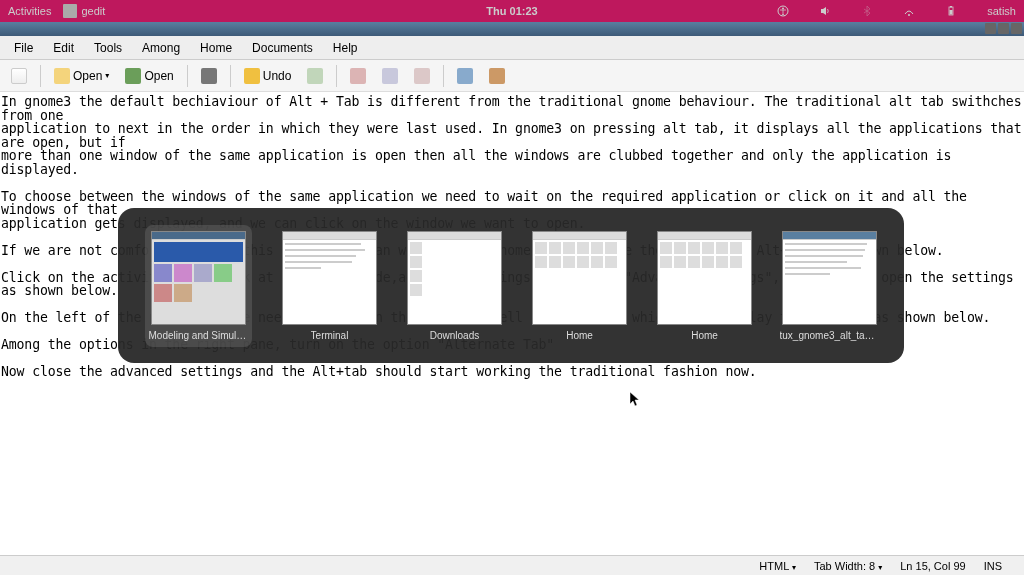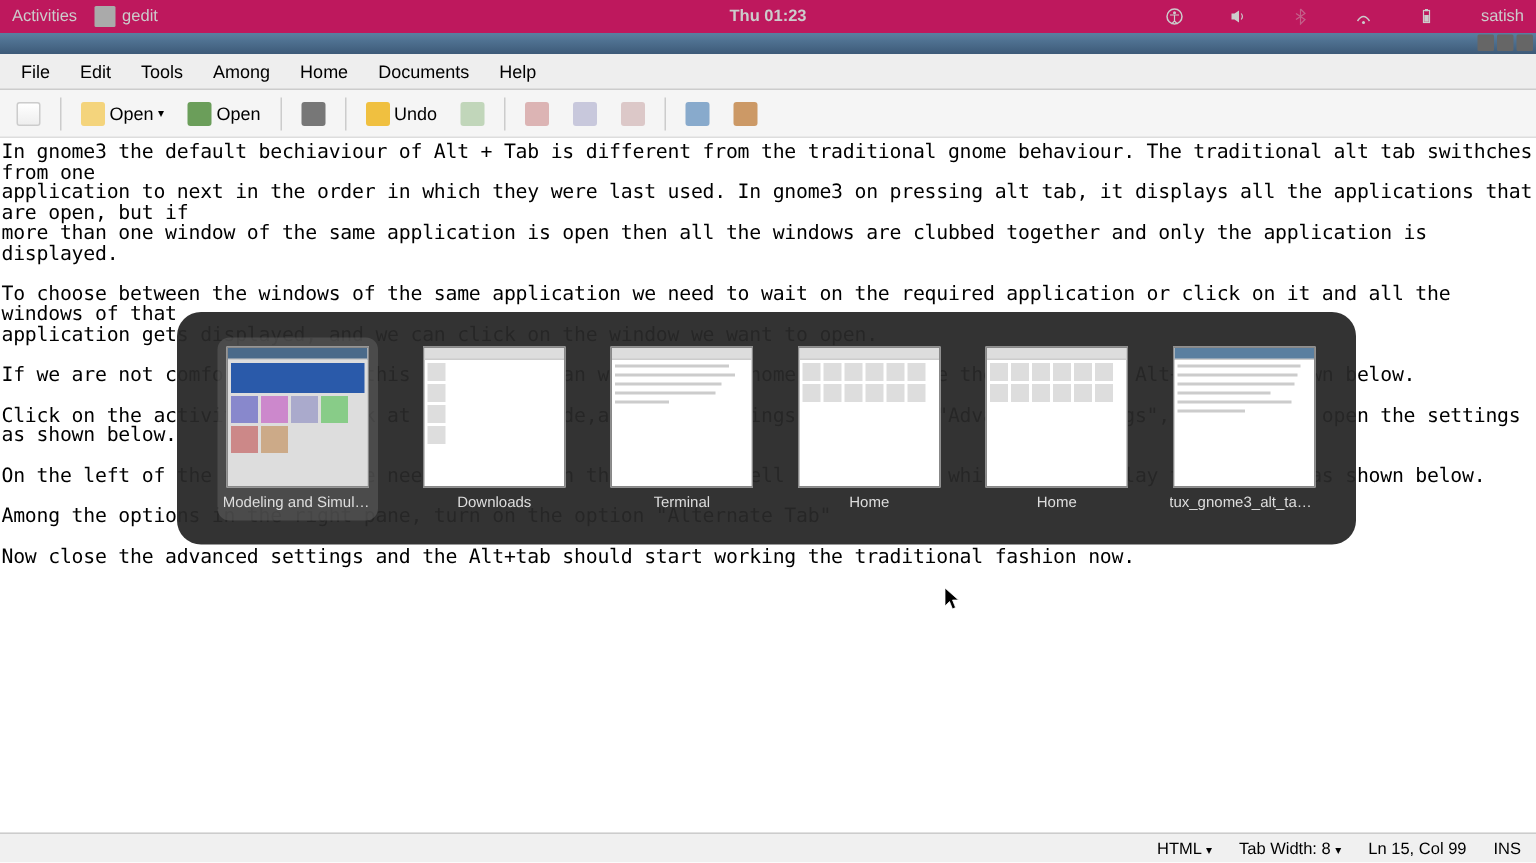--- a/index.html
+++ b/index.html
@@ -32,21 +32,21 @@
 
 .tabbar { height: 24px; background: #eee; display: flex; align-items: flex-end; padding-left: 4px; }
 .tab { padding: 3px 8px; background: #fff; border: 1px solid #ccc; border-bottom: none; border-radius: 3px 3px 0 0; font-size: 11px; display: flex; align-items: center; gap: 4px; }
 .tab .doc-icon { width: 10px; height: 12px; background: #ddd; border: 1px solid #999; display: inline-block; }
 .tab .close { font-size: 11px; color: #888; margin-left: 4px; }
 
 
 .editor { padding: 3px 1px; font-family: monospace; font-size: 13.2px; line-height: 13.5px; white-space: pre-wrap; color: #000; flex: 1; letter-spacing: -0.15px; }
 
 
-.statusbar { height: 20px; background: #f0f0f0; border-top: 1px solid #ccc; display: flex; align-items: center; justify-content: flex-end; padding: 0 10px; font-size: 11px; gap: 18px; position: absolute; bottom: 0; left: 0; right: 0; }
+.statusbar { height: 20px; background: #f0f0f0; border-top: 1px solid #ccc; display: flex; align-items: center; justify-content: flex-end; padding: 0 22px; font-size: 11px; gap: 18px; position: absolute; bottom: 0; left: 0; right: 0; }
 
 
 .switcher { position: absolute; left: 118px; top: 208px; width: 786px; height: 155px; background: rgba(40,40,40,0.95); border-radius: 16px; display: flex; align-items: center; justify-content: center; gap: 30px; padding: 0 20px; }
 .switch-item { display: flex; flex-direction: column; align-items: center; gap: 5px; width: 95px; }
 .switch-item.selected { background: rgba(100,100,100,0.5); border-radius: 8px; padding: 6px; width: 107px; }
 .thumb { width: 95px; height: 94px; background: #fff; border: 1px solid #888; display: flex; flex-direction: column; font-size: 6px; overflow: hidden; }
 .thumb-titlebar { height: 8px; background: #ddd; border-bottom: 1px solid #ccc; }
 .thumb-body { flex: 1; padding: 2px; display: flex; flex-wrap: wrap; gap: 2px; align-content: flex-start; }
 .thumb-icon { width: 12px; height: 12px; background: #ddd; }
 .thumb-text-line { height: 2px; background: #ccc; margin: 1px 0; }
@@ -216,20 +216,33 @@
         <div style="width:100%;height:20px;background:#2a5aaa;"></div>
         <div style="width:18px;height:18px;background:#88c;"></div>
         <div style="width:18px;height:18px;background:#c8c;"></div>
         <div style="width:18px;height:18px;background:#aac;"></div>
         <div style="width:18px;height:18px;background:#8c8;"></div>
         <div style="width:18px;height:18px;background:#c88;"></div>
         <div style="width:18px;height:18px;background:#ca8;"></div>
       </div>
     </div>
     <div class="switch-label">Modeling and Simulatio...</div>
+  </div>
+  <div class="switch-item">
+    <div class="thumb">
+      <div class="thumb-titlebar"></div>
+      <div class="thumb-body" style="flex-direction:column;background:#fff;">
+        <div class="thumb-text-line" style="width:85%;"></div>
+        <div class="thumb-text-line" style="width:90%;"></div>
+        <div class="thumb-text-line" style="width:80%;"></div>
+        <div class="thumb-text-line" style="width:75%;"></div>
+        <div class="thumb-text-line" style="width:40%;"></div>
+      </div>
+    </div>
+    <div class="switch-label">Terminal</div>
   </div>
   <div class="switch-item">
     <div class="thumb">
       <div class="thumb-titlebar"></div>
       <div class="thumb-body" style="flex-direction:column;">
         <div style="display:flex;gap:2px;">
             <div class="thumb-icon"></div>
             <div style="flex:1;">
               <div class="thumb-text-line" style="width:70%;"></div>
             </div>
@@ -252,33 +265,20 @@
               <div class="thumb-text-line" style="width:55%;"></div>
             </div>
           </div>
       </div>
     </div>
     <div class="switch-label">Downloads</div>
   </div>
   <div class="switch-item">
     <div class="thumb">
       <div class="thumb-titlebar"></div>
-      <div class="thumb-body" style="flex-direction:column;background:#fff;">
-        <div class="thumb-text-line" style="width:85%;"></div>
-        <div class="thumb-text-line" style="width:90%;"></div>
-        <div class="thumb-text-line" style="width:80%;"></div>
-        <div class="thumb-text-line" style="width:75%;"></div>
-        <div class="thumb-text-line" style="width:40%;"></div>
-      </div>
-    </div>
-    <div class="switch-label">Terminal</div>
-  </div>
-  <div class="switch-item">
-    <div class="thumb">
-      <div class="thumb-titlebar"></div>
       <div class="thumb-body">
         <div class="thumb-icon"></div>
           <div class="thumb-icon"></div>
           <div class="thumb-icon"></div>
           <div class="thumb-icon"></div>
         <div class="thumb-icon"></div>
           <div class="thumb-icon"></div>
           <div class="thumb-icon"></div>
           <div class="thumb-icon"></div>
         <div class="thumb-icon"></div>

